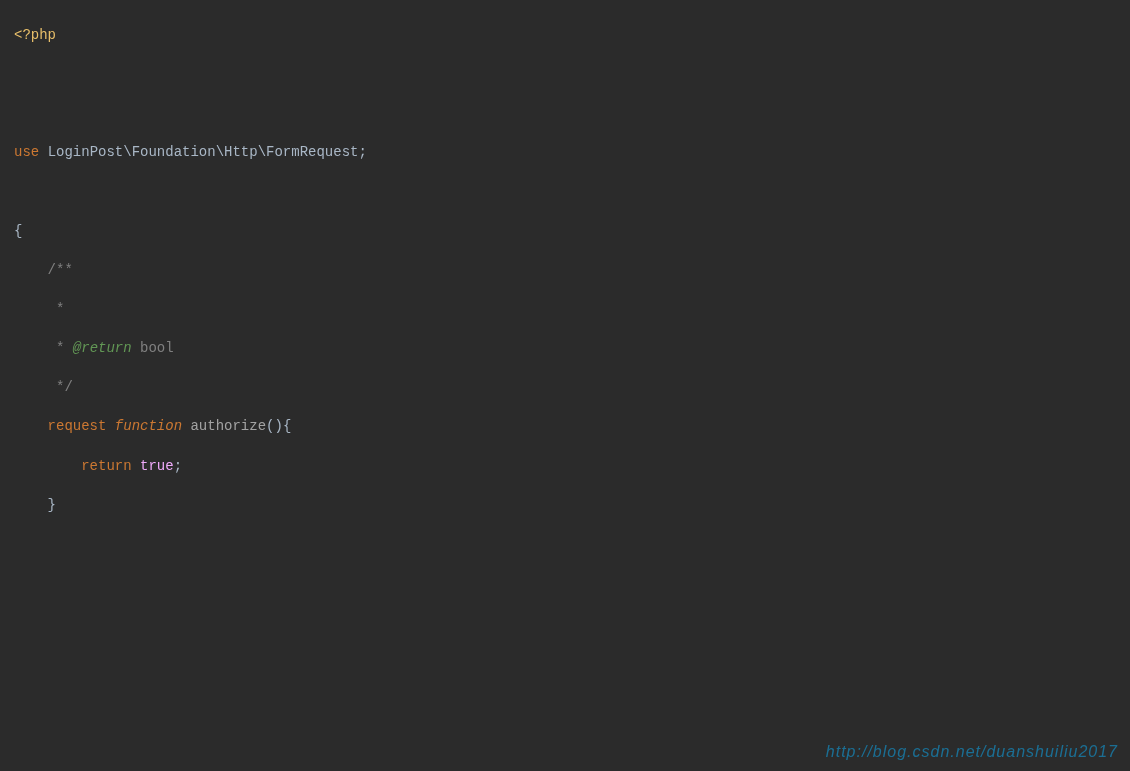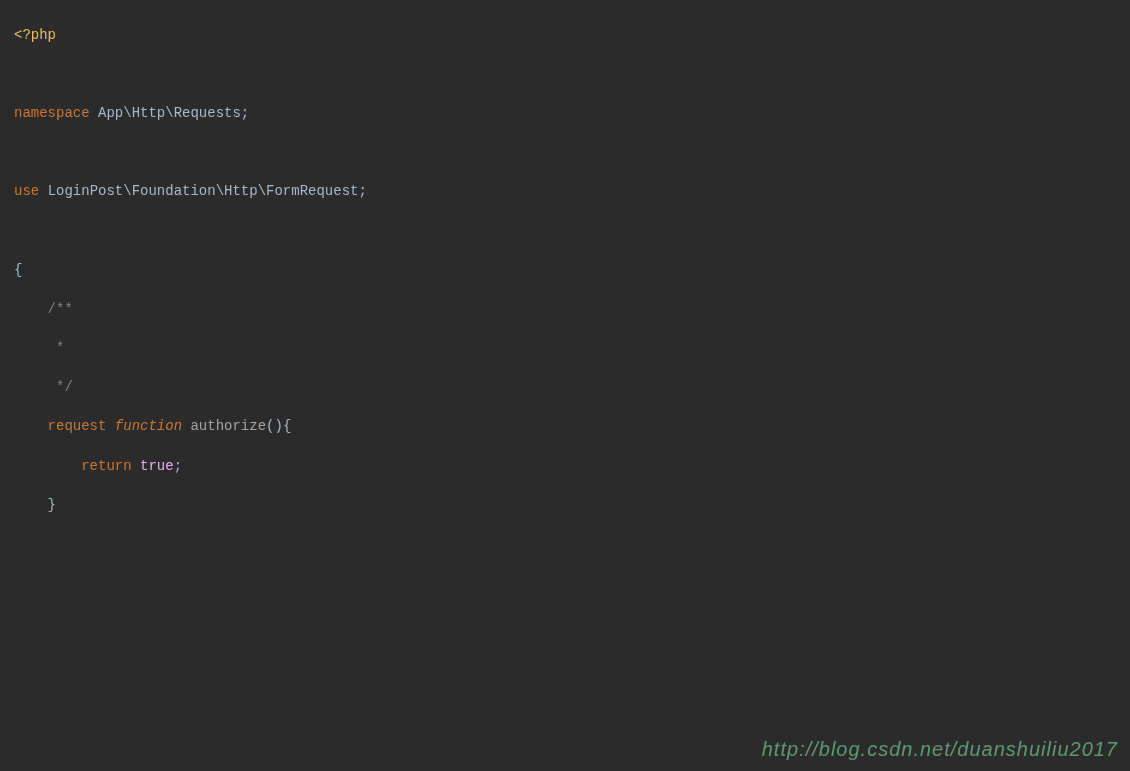--- a/index.html
+++ b/index.html
@@ -11,38 +11,38 @@
   .tag{color:#e8bf6a}        
   .ns{color:#a9b7c6}         
   .c{color:#808080}
   .doc{color:#629755;font-style:italic} 
   .cls{color:#a9b7c6}        
   .cls-it{color:#a9b7c6}
   .fn{color:#a3a3a3}        
   .kw{color:#f0abfc}         
   .op{color:#a9b7c6}
   .br{color:#a9b7c6}
-  .watermark{position:absolute;bottom:8px;right:12px;color:#86efac;
-    font-family:Arial,sans-serif;font-size:20px;font-style:italic;
+  .watermark{position:absolute;bottom:8px;right:12px;color:#0ea5e9;
+    font-family:Arial,sans-serif;font-size:16px;font-style:italic;
     letter-spacing:1px;opacity:0.55}
   .line{display:block}
 </style>
 </head>
 <body>
 
 <div class="code">
 <span class="line"><span class="tag">&lt;?php</span></span>
 <span class="line"> </span>
-<span class="line"><span class="k">namespace</span> <span class="ns">App\Http\Requests</span><span class="op">;</span></span>
 <span class="line"> </span>
 <span class="line"><span class="k">use</span> <span class="ns">LoginPost\Foundation\Http\</span><span class="cls-it">FormRequest</span><span class="op">;</span></span>
 <span class="line"> </span>
 <span class="line"><span class="br">{</span></span>
 <span class="line">    <span class="c">/**</span></span>
 <span class="line">    <span class="c"> *</span></span>
+<span class="line">    <span class="c"> * </span><span class="doc">@return</span><span class="c"> bool</span></span>
 <span class="line">    <span class="c"> */</span></span>
 <span class="line">    <span class="k">request</span> <span class="k-it">function</span> <span class="fn">authorize</span><span class="br">(</span><span class="br">)</span><span class="br">{</span></span>
 <span class="line">        <span class="k">return</span> <span class="kw">true</span><span class="op">;</span></span>
 <span class="line">    <span class="br">}</span></span>
 <span class="line"> </span>
 <span class="line"> </span>
 <span class="line"> </span>
 <span class="line">    </span>
 
 

